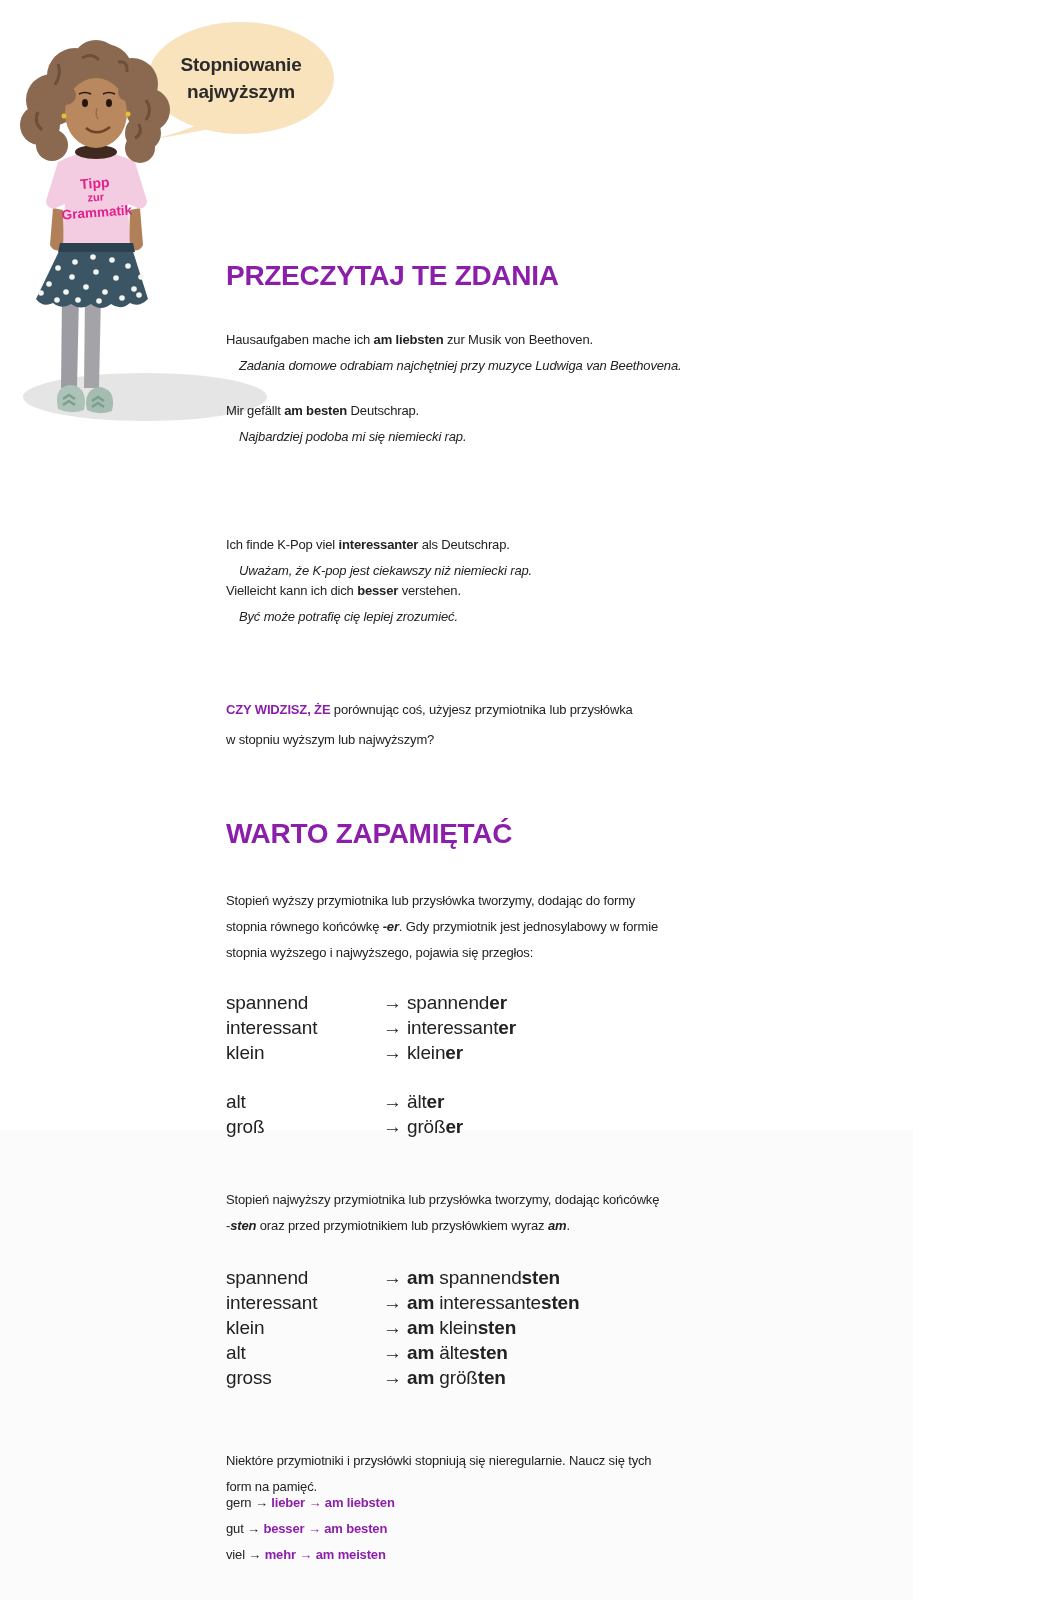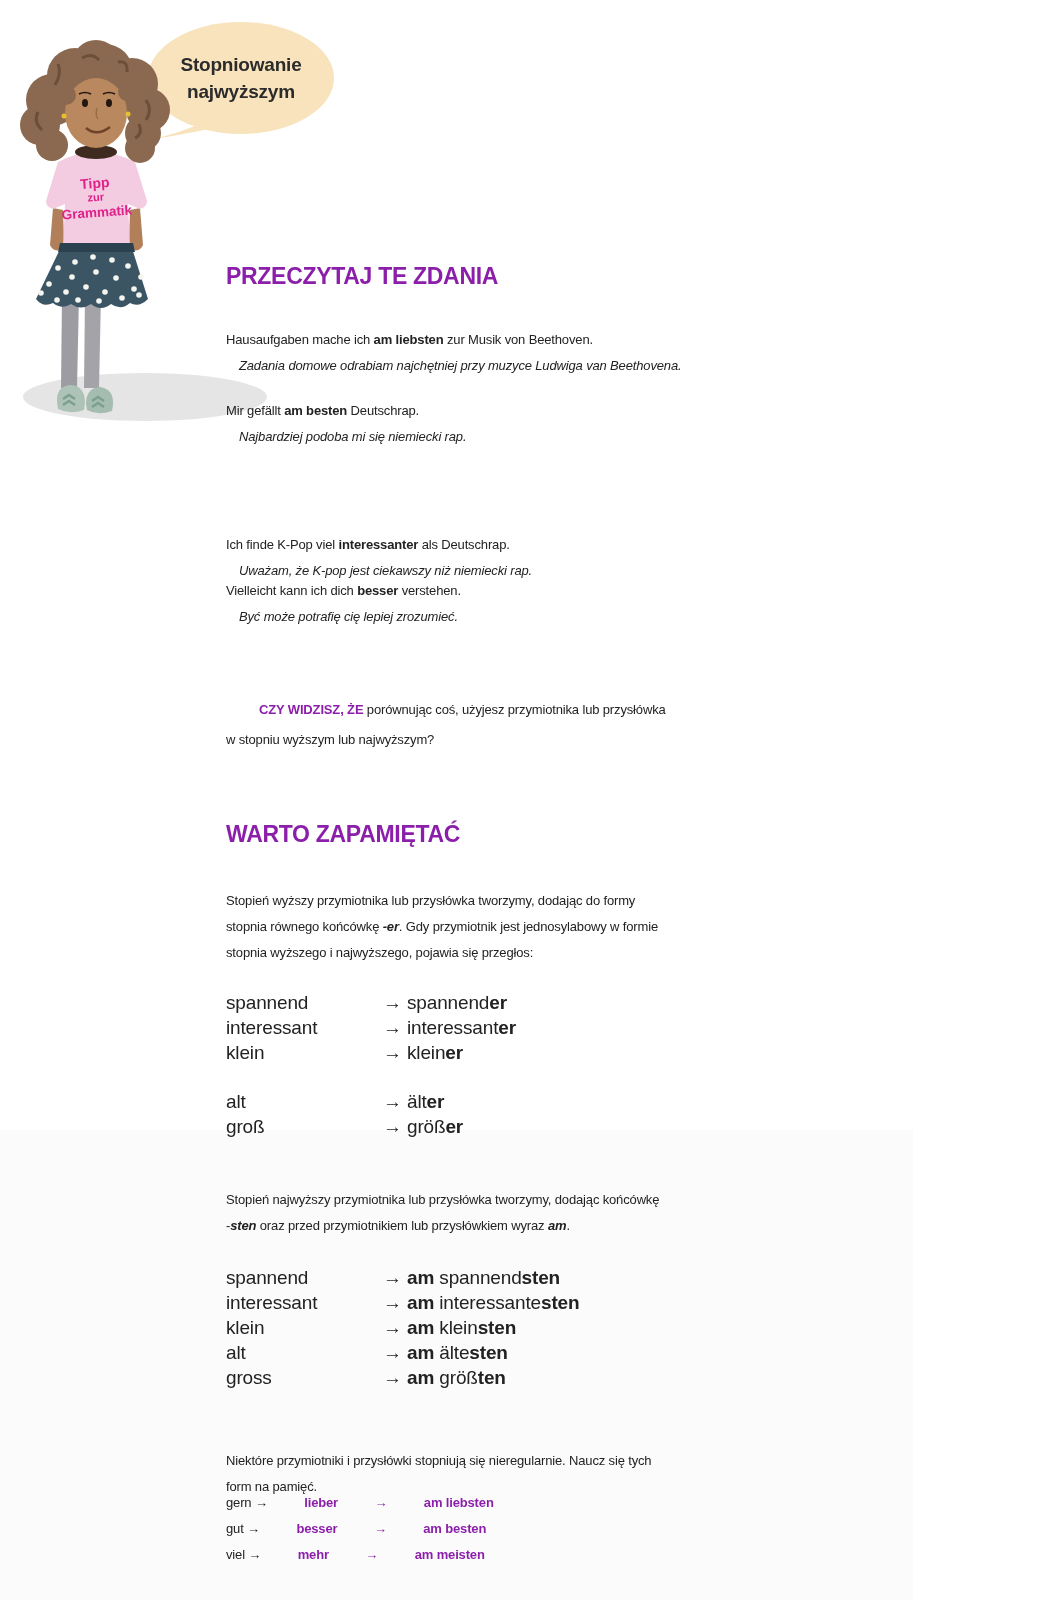--- a/index.html
+++ b/index.html
@@ -6,29 +6,29 @@
   .page{
     position:relative;width:913px;height:1600px;overflow:hidden;
     background:#fbfbfc;
     font-family:"Liberation Sans","DejaVu Sans",sans-serif;
     color:#222222;
   }
   .sheet{position:absolute;left:0;top:0;width:1002px;height:1130px;background:#ffffff;}
   .abs{position:absolute;}
   .col{position:absolute;left:226px;width:770px;}
   .body-text{font-size:13px;line-height:26px;letter-spacing:-0.15px;}
-  .heading{font-size:23px;line-height:28px;font-weight:bold;color:var(--purple,#8c1faa);letter-spacing:-0.3px;}
+  .heading{font-size:28px;line-height:28px;font-weight:bold;color:var(--purple,#8c1faa);letter-spacing:-0.3px;}
   .pre{white-space:pre-line;}
   .pair .de{white-space:nowrap;}
   .pair .pl{font-style:italic;white-space:nowrap;margin-left:13px;}
   .note{line-height:30px;}
   .wrow{display:grid;grid-template-columns:121px 1fr;line-height:25px;font-size:19px;letter-spacing:-0.15px;gap:36px;}
   .b{font-weight:bold;}
   .i{font-style:italic;}
-  .p{color:var(--purple,#8c1faa);margin-left:33px;}
+  .p{color:var(--purple,#8c1faa);}
   
   .bubble{
     position:absolute;left:148px;top:22px;width:186px;height:112px;
     background:#f8e3bd;border-radius:50%;
     display:flex;flex-direction:column;align-items:center;justify-content:center;
     font-weight:bold;font-size:19px;line-height:27px;color:#2b2b2b;text-align:center;
     letter-spacing:-0.2px;
   }
   .tail{position:absolute;left:145px;top:100px;width:90px;height:45px;}
 </style>

